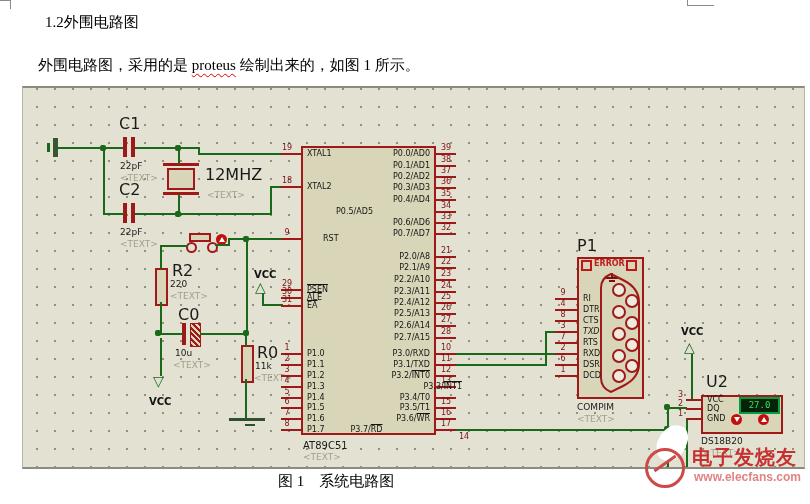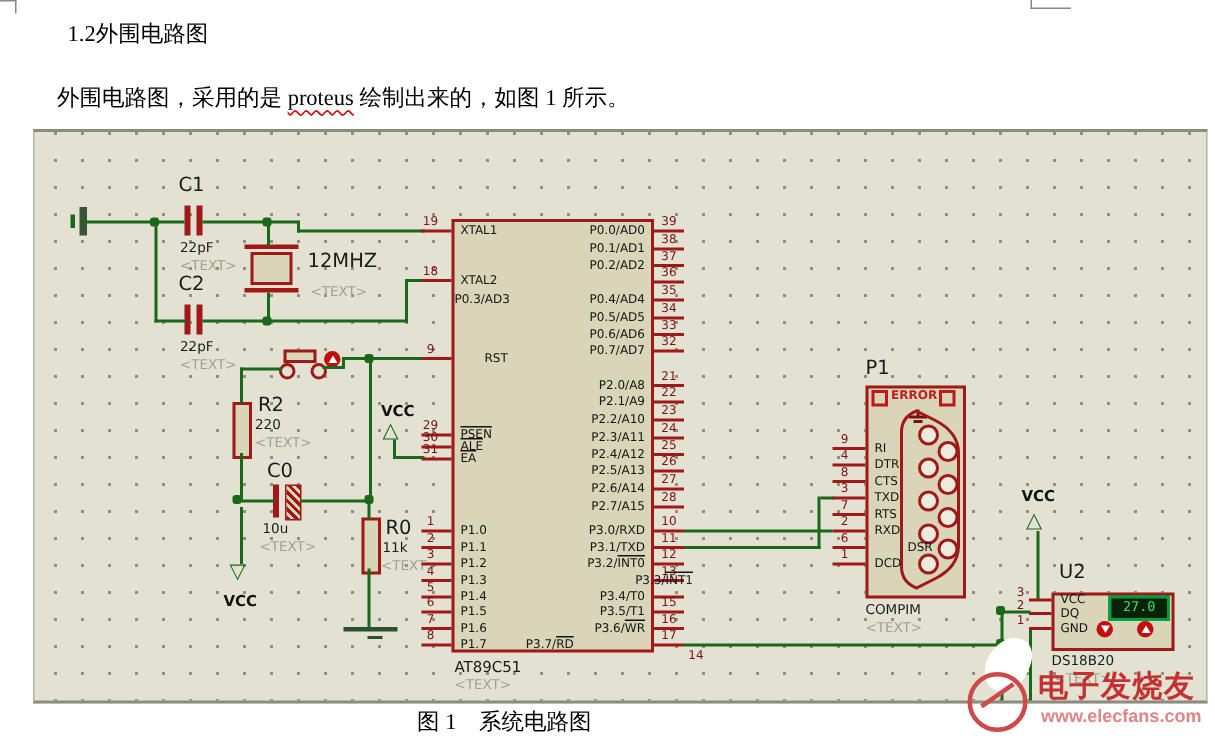--- a/index.html
+++ b/index.html
@@ -17,21 +17,21 @@
            border-top:2px solid #8b8b80;border-bottom:2px solid #8b8b80;
            border-left:1px solid #b5b5a8;border-right:1px solid #b5b5a8;
            font-family:"DejaVu Sans",sans-serif;}
   .wire{position:absolute;background:#1A691A;}
   .jdot{position:absolute;width:6px;height:6px;background:#1A691A;border-radius:2px;}
   .stub{position:absolute;height:2px;background:#A01818;}
   .pnum{position:absolute;font-size:8px;color:#7A1212;text-align:center;line-height:10px;}
   .plab{position:absolute;font-size:8px;color:#151515;line-height:10px;white-space:pre;}
   .bar{text-decoration:overline;}
   .box{position:absolute;border:2px solid #A01818;background:#D8D5B8;}
-  .ref{position:absolute;font-size:13px;color:#1a1a1a;line-height:13px;}
+  .ref{position:absolute;font-size:16px;color:#1a1a1a;line-height:13px;}
   .val{position:absolute;font-size:9px;color:#1a1a1a;line-height:10px;}
   .ghost{position:absolute;font-size:9px;color:#A49F8C;line-height:10px;}
   .cap-bar{position:absolute;width:4px;height:22px;background:#A01818;}
   .vcc{position:absolute;font-size:10px;color:#111;font-weight:bold;line-height:11px;}
   .tri{position:absolute;font-size:14px;color:#1A691A;line-height:14px;font-family:"DejaVu Sans",sans-serif;}
   .rcirc{position:absolute;width:7px;height:7px;border:2px solid #A01818;border-radius:50%;background:transparent;}
   .redbtn{position:absolute;width:11px;height:11px;background:#C40E0E;border-radius:50%;}
   .redbtn .up{position:absolute;left:2.5px;top:3px;width:0;height:0;border-left:3px solid transparent;border-right:3px solid transparent;border-bottom:5px solid #fff;}
   .redbtn .dn{position:absolute;left:2.5px;top:3px;width:0;height:0;border-left:3px solid transparent;border-right:3px solid transparent;border-top:5px solid #fff;}
   .sq{position:absolute;width:7px;height:7px;border:2px solid #C01818;}
@@ -248,27 +248,27 @@
       <div class="pnum" style="left: 411px; top: 55px; width: 24px;">39</div>
       <div class="plab" style="left: 280px; top: 61px; width: 127px; text-align: right;">P0.0/AD0</div>
       <div class="stub" style="left: 413px; top: 77px; width: 20px;"></div>
       <div class="pnum" style="left: 411px; top: 67px; width: 24px;">38</div>
       <div class="plab" style="left: 280px; top: 73px; width: 127px; text-align: right;">P0.1/AD1</div>
       <div class="stub" style="left: 413px; top: 88px; width: 20px;"></div>
       <div class="pnum" style="left: 411px; top: 78px; width: 24px;">37</div>
       <div class="plab" style="left: 280px; top: 84px; width: 127px; text-align: right;">P0.2/AD2</div>
       <div class="stub" style="left: 413px; top: 99px; width: 20px;"></div>
       <div class="pnum" style="left: 411px; top: 89px; width: 24px;">36</div>
-      <div class="plab" style="left: 280px; top: 107px; width: 127px; text-align: left;">P0.3/AD3</div>
+      <div class="plab" style="left: 280px; top: 95px; width: 127px; text-align: right;">P0.3/AD3</div>
       <div class="stub" style="left: 413px; top: 111px; width: 20px;"></div>
       <div class="pnum" style="left: 411px; top: 101px; width: 24px;">35</div>
       <div class="plab" style="left: 280px; top: 107px; width: 127px; text-align: right;">P0.4/AD4</div>
       <div class="stub" style="left: 413px; top: 123px; width: 20px;"></div>
       <div class="pnum" style="left: 411px; top: 113px; width: 24px;">34</div>
-      <div class="plab" style="left: 280px; top: 119px; width: 127px; text-align: right;">P0.5/AD5</div>
+      <div class="plab" style="left: 280px; top: 119px; width: 127px;  padding-left: 33px;">P0.5/AD5</div>
       <div class="stub" style="left: 413px; top: 134px; width: 20px;"></div>
       <div class="pnum" style="left: 411px; top: 124px; width: 24px;">33</div>
       <div class="plab" style="left: 280px; top: 130px; width: 127px; text-align: right;">P0.6/AD6</div>
       <div class="stub" style="left: 413px; top: 145px; width: 20px;"></div>
       <div class="pnum" style="left: 411px; top: 135px; width: 24px;">32</div>
       <div class="plab" style="left: 280px; top: 141px; width: 127px; text-align: right;">P0.7/AD7</div>
       <div class="stub" style="left: 413px; top: 168px; width: 20px;"></div>
       <div class="pnum" style="left: 411px; top: 158px; width: 24px;">21</div>
       <div class="plab" style="left: 280px; top: 164px; width: 127px; text-align: right;">P2.0/A8</div>
       <div class="stub" style="left: 413px; top: 179px; width: 20px;"></div>
@@ -320,30 +320,30 @@
       <div class="pnum" style="left: 528px; top: 200px; width: 24px;">9</div>
       <div class="plab" style="left: 560px; top: 206px;">RI</div>
       <div class="stub" style="left: 532px; top: 221px; width: 22px;"></div>
       <div class="pnum" style="left: 528px; top: 211px; width: 24px;">4</div>
       <div class="plab" style="left: 560px; top: 217px;">DTR</div>
       <div class="stub" style="left: 532px; top: 232px; width: 22px;"></div>
       <div class="pnum" style="left: 528px; top: 222px; width: 24px;">8</div>
       <div class="plab" style="left: 560px; top: 228px;">CTS</div>
       <div class="stub" style="left: 532px; top: 243px; width: 22px;"></div>
       <div class="pnum" style="left: 528px; top: 233px; width: 24px;">3</div>
-      <div class="plab" style="left: 560px; top: 239px;">TXD</div>
+      <div class="plab" style="left: 560px; top: 239px; font-style: italic;">TXD</div>
       <div class="stub" style="left: 532px; top: 254px; width: 22px;"></div>
       <div class="pnum" style="left: 528px; top: 244px; width: 24px;">7</div>
       <div class="plab" style="left: 560px; top: 250px;">RTS</div>
       <div class="stub" style="left: 532px; top: 265px; width: 22px;"></div>
       <div class="pnum" style="left: 528px; top: 255px; width: 24px;">2</div>
       <div class="plab" style="left: 560px; top: 261px;">RXD</div>
       <div class="stub" style="left: 532px; top: 276px; width: 22px;"></div>
       <div class="pnum" style="left: 528px; top: 266px; width: 24px;">6</div>
-      <div class="plab" style="left: 560px; top: 272px; margin-left: 22px;">DSR</div>
+      <div class="plab" style="left: 560px; top: 272px;">DSR</div>
       <div class="stub" style="left: 532px; top: 287px; width: 22px;"></div>
       <div class="pnum" style="left: 528px; top: 277px; width: 24px;">1</div>
       <div class="plab" style="left: 560px; top: 283px;">DCD</div>
       <div class="stub" style="left: 663px; top: 311px; width: 15px;"></div>
       <div class="pnum" style="left: 646px; top: 302px; width: 14px; text-align: right;">3</div>
       <div class="plab" style="left: 684px; top: 307px;">VCC</div>
       <div class="stub" style="left: 663px; top: 320px; width: 15px;"></div>
       <div class="pnum" style="left: 646px; top: 311px; width: 14px; text-align: right;">2</div>
       <div class="plab" style="left: 684px; top: 316px;">DQ</div>
       <div class="stub" style="left: 663px; top: 330px; width: 15px;"></div>

